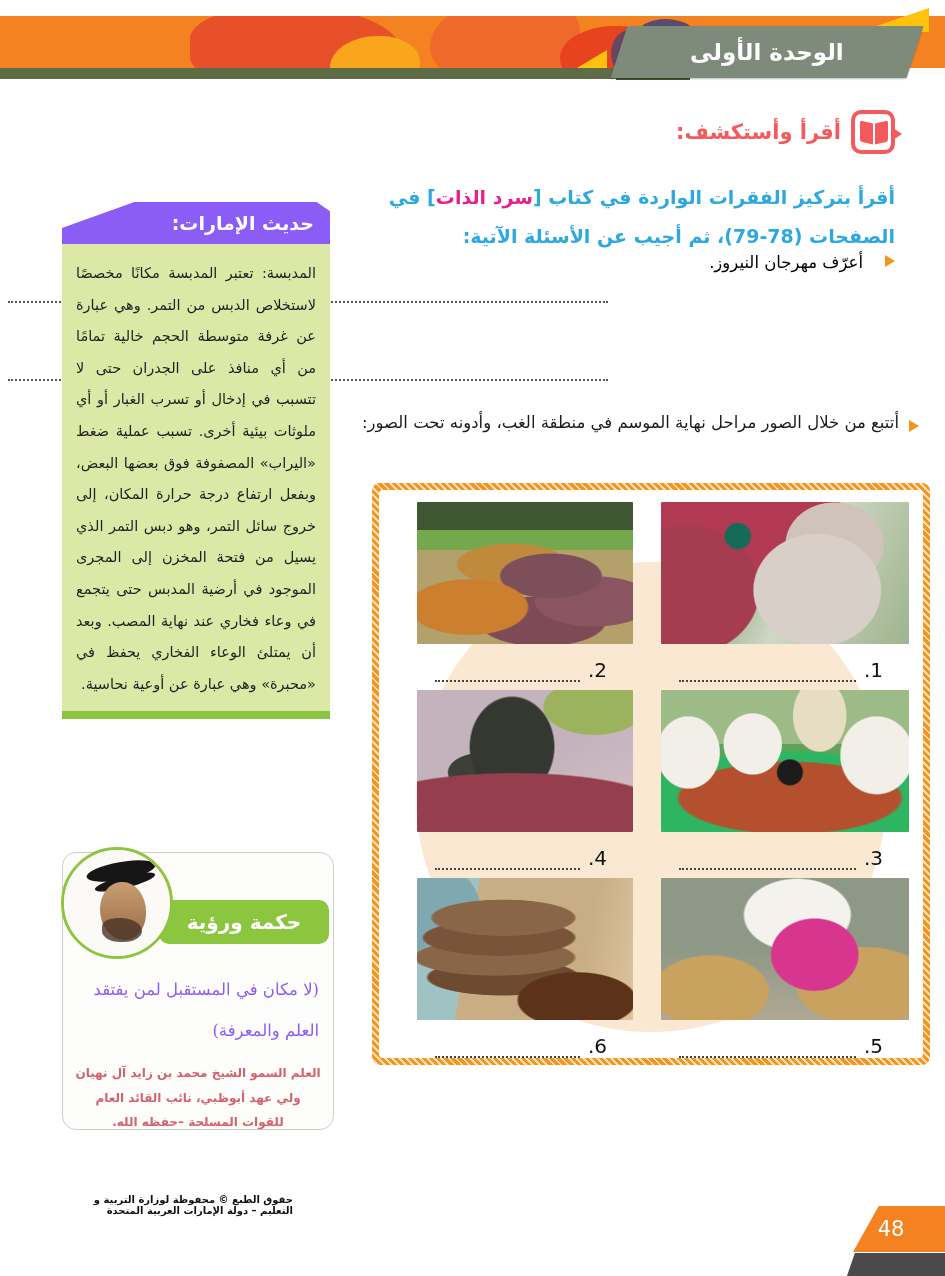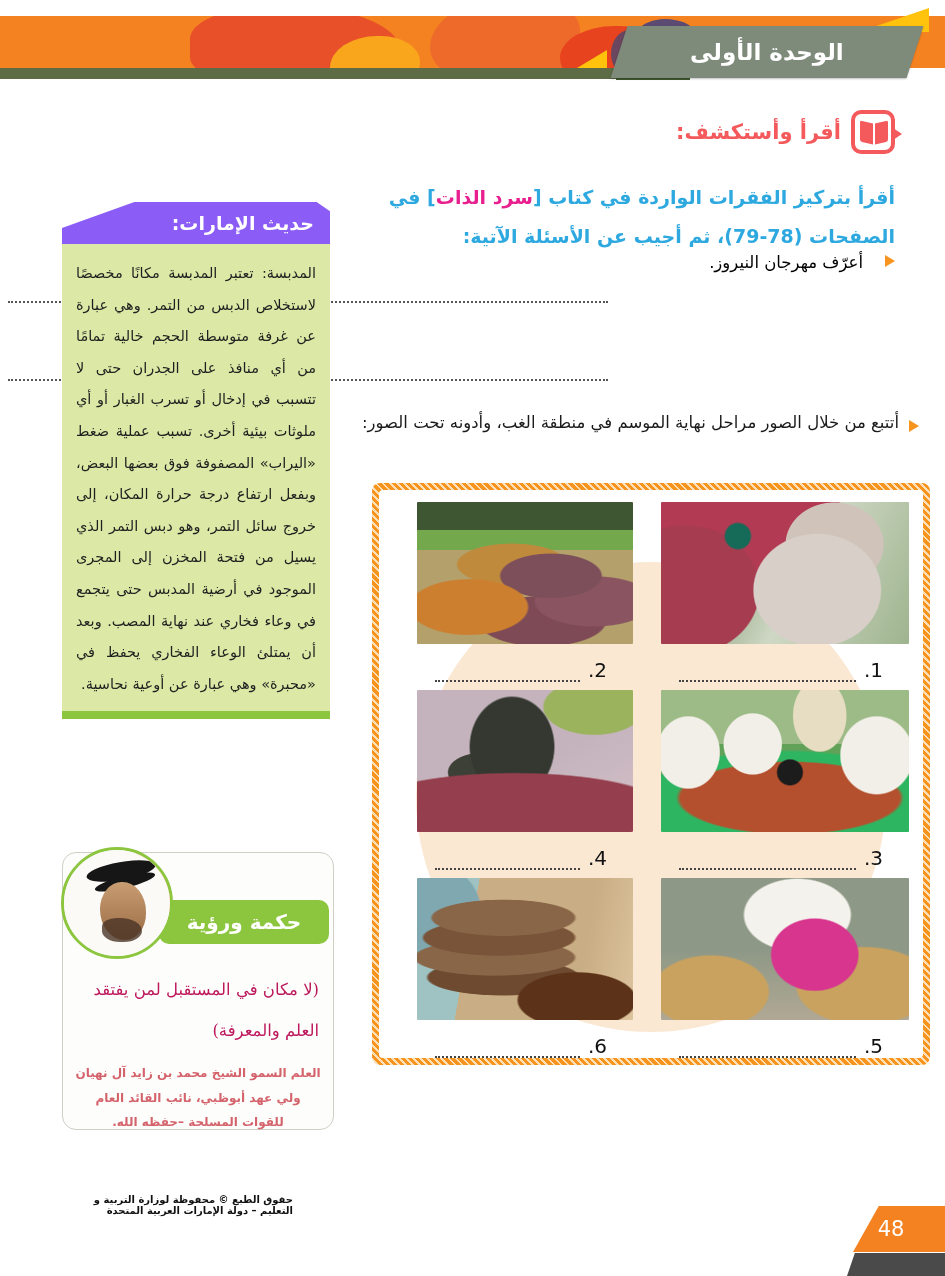--- a/index.html
+++ b/index.html
@@ -107,21 +107,21 @@
   .wisdom-box { position:absolute; top:852px; left:62px; width:272px; height:278px; background:#fdfdfb; border:1.5px solid #cfcfc5; border-radius:14px; }
   .wisdom-head { position:absolute; top:3px; right:4px; width:170px; height:44px; background:#8CC63F; border-radius:10px; display:flex; align-items:center; justify-content:center;margin-top:44px; }
   .wisdom-head .t { color:#fff; font-size:20px; font-weight:bold; }
   .avatar { position:absolute; top:-6px; right:160px; left:8px; width:112px; height:112px; border-radius:50%; border:3px solid #8CC63F; overflow:hidden; background:#f0ece4; }
   .avatar .bgwarm { position:absolute; right:-10px; top:0; width:60px; height:70px; background:#e8973c; border-radius:50%; }
   .avatar .ghutra { position:absolute; left:-14px; top:-8px; width:140px; height:120px; background:#fbfaf6; border-radius:48% 52% 55% 45%; }
   .avatar .agal { position:absolute; left:22px; top:12px; width:70px; height:18px; background:#161616; border-radius:50%; transform:rotate(-10deg); }
   .avatar .agal2 { position:absolute; left:30px; top:26px; width:62px; height:12px; background:#161616; border-radius:50%; transform:rotate(-14deg); }
   .avatar .face { position:absolute; left:36px; top:32px; width:46px; height:58px; background:linear-gradient(#c99d72, #9a6c46); border-radius:48% 52% 46% 54%; }
   .avatar .beard { position:absolute; left:38px; top:68px; width:40px; height:24px; background:#4a3526; border-radius:40% 60% 50% 50%; opacity:.8; }
-  .wisdom-quote { position:absolute; top:116px; right:14px; left:14px; font-size:16.5px; line-height:2.5; color:#be185d; text-align:right; font-family:"DejaVu Serif", serif; }
+  .wisdom-quote { position:absolute; top:116px; right:14px; left:14px; font-size:16.5px; line-height:2.5; color:#8b5cf6; text-align:right; font-family:"DejaVu Serif", serif; }
   .wisdom-attrib { position:absolute; top:208px; right:10px; left:10px; text-align:center; color:#D4636C; font-size:12px; font-weight:bold; line-height:2.05; }
 
   
   .footer-copy { position:absolute; top:1194px; right:652px; left:78px; width:215px; font-size:10px; font-weight:bold; color:#111; direction:rtl; }
   .pg-orange { position:absolute; top:1206px; left:853px; width:92px; height:46px; background:#F58220; clip-path:polygon(28% 0, 100% 0, 100% 100%, 0 100%); display:flex; align-items:center; justify-content:center; }
   .pg-orange .n { color:#fff; font-size:21px; font-weight:normal; padding-right:16px; direction:ltr; }
   .pg-gray { position:absolute; top:1253px; left:847px; width:98px; height:23px; background:#4A4A4A; clip-path:polygon(8% 0, 100% 0, 100% 100%, 0 100%); }
 </style>
 </head>
 <body>

